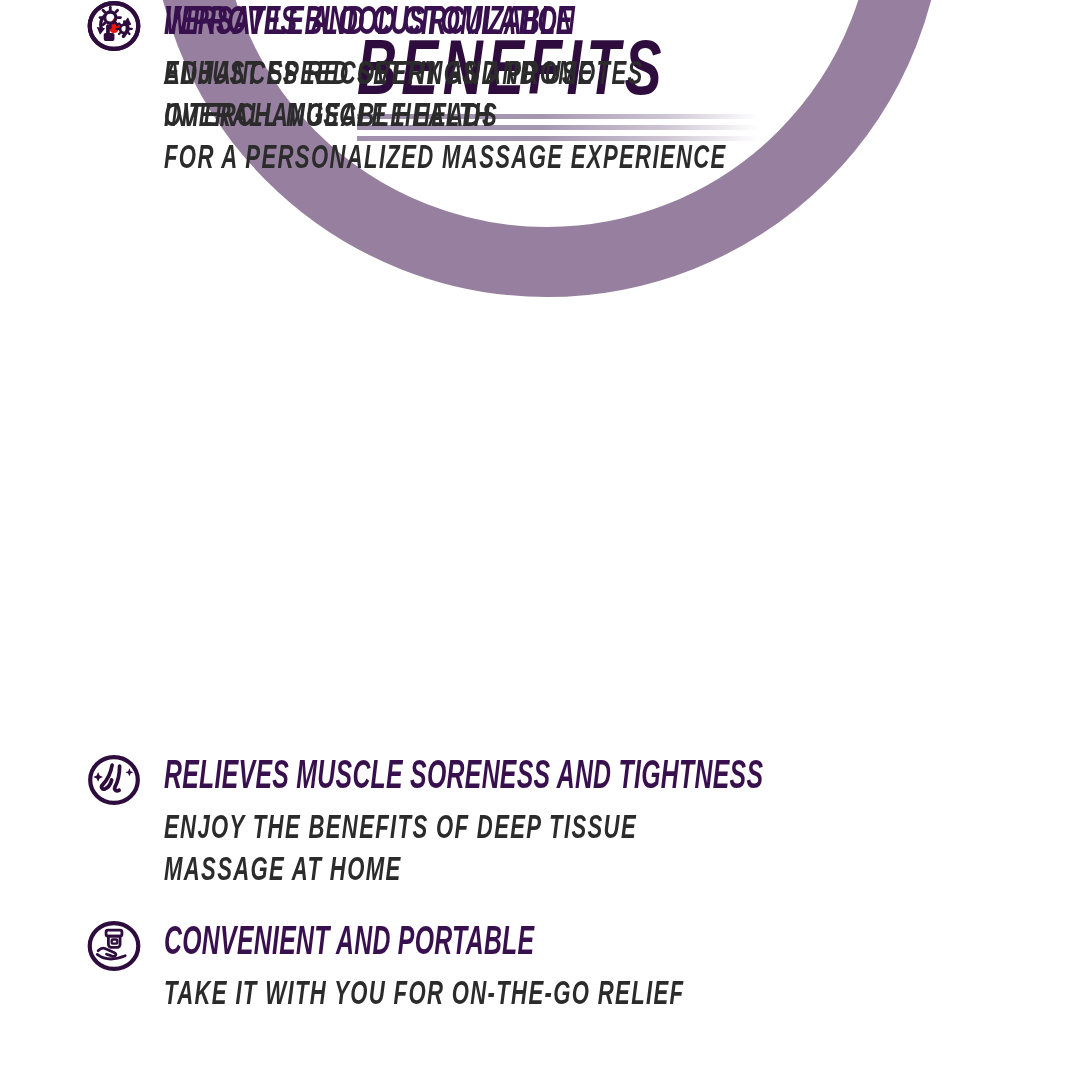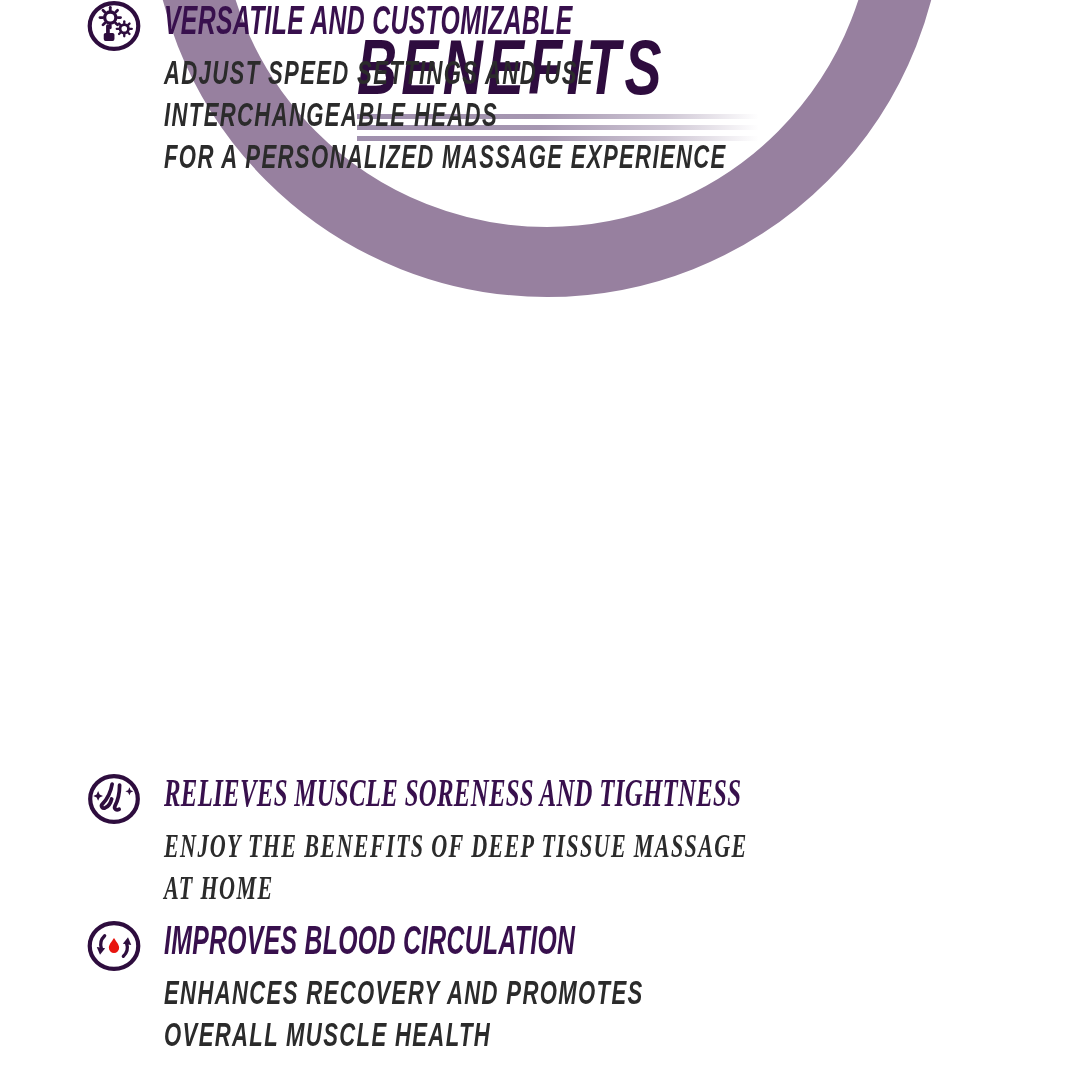--- a/index.html
+++ b/index.html
@@ -50,21 +50,21 @@
     font-size: 33px; line-height: 42px;
     font-weight: bold; font-style: italic;
     letter-spacing: 2px;
     transform: scaleX(0.67); transform-origin: left top;
     white-space: pre-line;
   }
   
   .benefit:nth-of-type(1) { top: 356px; }
   .benefit:nth-of-type(2) { top: 488px; }
   .benefit:nth-of-type(3) { top: 628px; }
-  .benefit:nth-of-type(4) { top: 773px; font-family: Liberation Serif, serif; }
+  .benefit:nth-of-type(4) { top: 754px; }
   .benefit:nth-of-type(5) { top: 920px; }
 
   .ic { stroke: #2e0d3e; fill: none; stroke-linecap: round; stroke-linejoin: round; }
 </style>
 </head>
 <body>
 
 <div class="stage">
 
   <div class="arc-wrap">
@@ -90,20 +90,36 @@
         <path d="M13 21.5 l1.6 3.6 3.6 1.6 -3.6 1.6 -1.6 3.6 -1.6 -3.6 -3.6 -1.6 3.6 -1.6 Z" fill="#2e0d3e"></path>
         <path d="M46.5 17.5 l1.3 3 3 1.3 -3 1.3 -1.3 3 -1.3 -3 -3 -1.3 3 -1.3 Z" fill="#2e0d3e"></path>
       </svg>
     </span>
     <div class="text-col">
       <div class="benefit-title" style="color:#38104d">RELIEVES MUSCLE SORENESS AND TIGHTNESS</div>
       <div class="benefit-desc" style="color:#2b2b2b">ENJOY THE BENEFITS OF DEEP TISSUE MASSAGE AT HOME</div>
     </div>
   </div>
 
+  <div class="benefit">
+    <span class="icon-wrap">
+      <svg viewBox="0 0 60 60">
+        <ellipse class="ic" cx="30" cy="30" rx="26" ry="24.5" stroke-width="4.5"></ellipse>
+        <rect class="ic" x="21.5" y="13" width="17" height="6.5" rx="2" stroke-width="3"></rect>
+        <path class="ic" d="M24 19.5 h12.5 v9 a3 3 0 0 1 -3 3 h-6.5 a3 3 0 0 1 -3 -3 Z" stroke-width="3"></path>
+        <rect class="ic" x="27.5" y="23" width="6" height="4.5" rx="1" stroke-width="2.5"></rect>
+        <path class="ic" d="M13 35 q4 -4 8 -2 l9 4 q3 1.4 1.6 3.2 q-1 1.4 -3.6 0.6 l-6 -2" stroke-width="3"></path>
+        <path class="ic" d="M12 39 q12 9 30 1.5" stroke-width="3"></path>
+      </svg>
+    </span>
+    <div class="text-col">
+      <div class="benefit-title" style="color:#38104d">CONVENIENT AND PORTABLE</div>
+      <div class="benefit-desc" style="color:#2b2b2b">TAKE IT WITH YOU FOR ON-THE-GO RELIEF</div>
+    </div>
+  </div>
 
   <div class="benefit">
     <span class="icon-wrap">
       <svg viewBox="0 0 60 60">
         <ellipse class="ic" cx="30" cy="30" rx="26" ry="24.5" stroke-width="4.5"></ellipse>
         <path class="ic" d="M20 19 A13.5 13.5 0 0 0 16.5 33" stroke-width="3.5"></path>
         <polygon points="11.5,31 20.5,32.5 15,39.5" fill="#2e0d3e"></polygon>
         <path class="ic" d="M40 41 A13.5 13.5 0 0 0 43.5 27" stroke-width="3.5"></path>
         <polygon points="48.5,29 39.5,27.5 45,20.5" fill="#2e0d3e"></polygon>
         <path d="M30 21.5 C32.5 25.5 35.5 28.5 35.5 32 A5.5 5.5 0 0 1 24.5 32 C24.5 28.5 27.5 25.5 30 21.5 Z" fill="#e8150f"></path>

